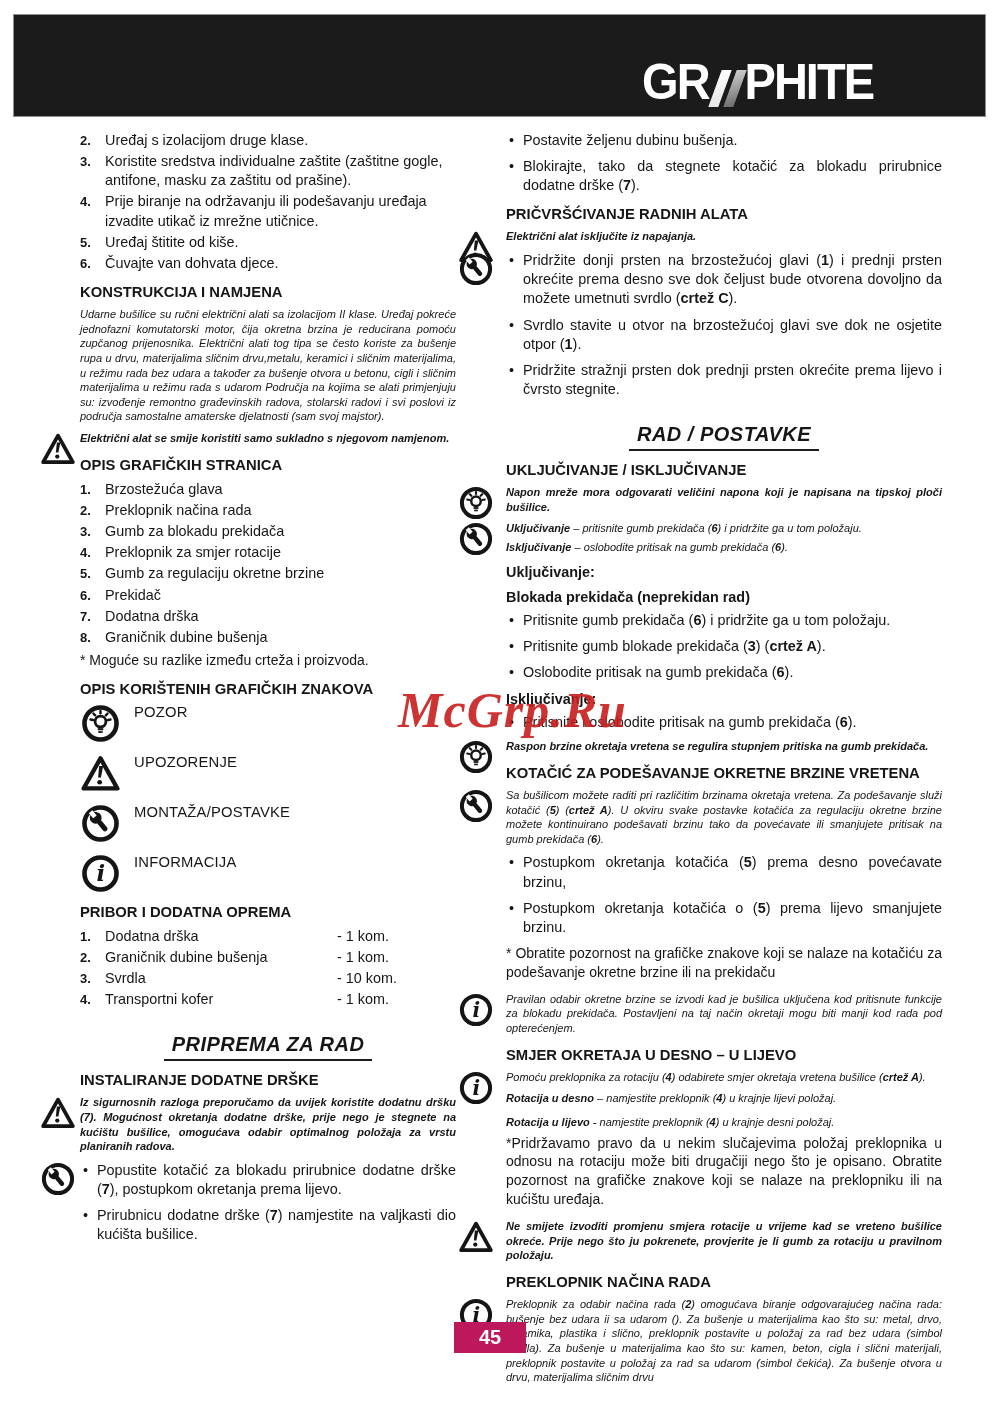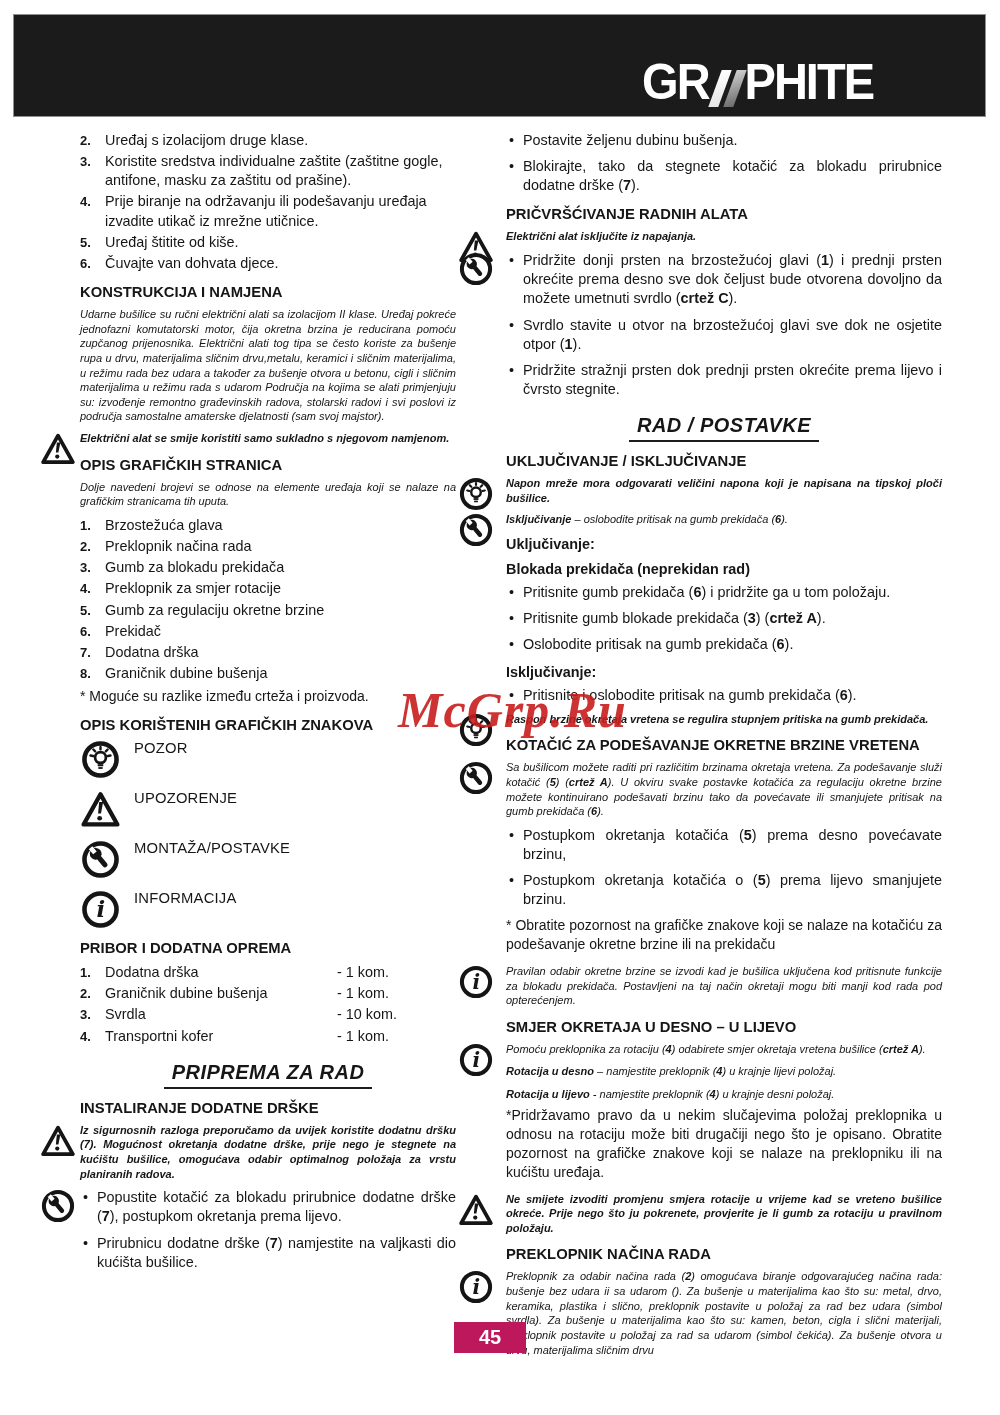--- a/index.html
+++ b/index.html
@@ -16,21 +16,21 @@
   .lb2{background:linear-gradient(160deg,#cfcfcf,#6b6b6b);margin-right:5px;}
   
   .cols{position:absolute;left:42px;top:131px;right:58px;display:flex;align-items:flex-start;}
   .colL{width:414px;flex:none;padding-left:38px;box-sizing:border-box;}
   .colR{flex:1;padding-left:50px;box-sizing:border-box;}
   
   p{margin:3px 0 7px;text-align:justify;font-size:11px;line-height:1.33;font-style:italic;}
   .bold{font-weight:bold;}
   .sechead{font-weight:bold;font-size:14.8px;margin:11px 0 7px;}
   .subhead{font-weight:bold;font-size:14.4px;margin:9px 0 6px;}
-  .bigheading{text-align:center;margin:15px 0 11px;}
+  .bigheading{text-align:center;margin:24px 0 11px;}
   .bigheading span{display:inline-block;font-style:italic;font-weight:bold;font-size:20px;
         letter-spacing:.5px;border-bottom:2.5px solid #1c1c1c;padding:0 8px 3px;}
   ul.blt{list-style:none;margin:0 0 5px;padding:0;}
   ul.blt li{position:relative;padding-left:17px;margin-bottom:7px;text-align:justify;
         font-size:14.4px;line-height:1.33;}
   ul.blt li::before{content:"\2022";position:absolute;left:3px;}
   .numlist{margin-bottom:4px;}
   .nrow{display:flex;font-size:14.4px;line-height:1.33;margin-bottom:2px;}
   .nrow .n{width:25px;flex:none;font-weight:bold;font-size:13px;padding-top:1px;}
   .nrow .t{flex:1;}
@@ -100,21 +100,20 @@
             <svg viewBox="0 0 34 32">
               <path d="M17 3.4 L31 28.4 H3 Z" fill="#fff" stroke="#151515" stroke-width="3.6" stroke-linejoin="round"></path>
               <path d="M15.9 9.8 L19.2 9.8 L17.4 19.4 L15 19.4 Z" fill="#151515"></path>
               <ellipse cx="16.3" cy="23.2" rx="2" ry="1.9" fill="#151515"></ellipse>
             </svg>
           </span>
         <p class="bold">Električni alat se smije koristiti samo sukladno s njegovom namjenom.</p>
       </div>
 
       <div class="sechead">OPIS GRAFIČKIH STRANICA</div>
-      <p>Dolje navedeni brojevi se odnose na elemente uređaja koji se nalaze na grafičkim stranicama tih uputa.</p>
 
       <div class="numlist">
         <div class="nrow">
             <span class="n">1.</span>
             <span class="t">Brzostežuća glava</span>
           </div>
         <div class="nrow">
             <span class="n">2.</span>
             <span class="t">Preklopnik načina rada</span>
           </div>
@@ -315,20 +314,21 @@
         <span class="gicon">
             <svg viewBox="0 0 34 32">
               <circle cx="17" cy="16" r="13.3" fill="#fff" stroke="#151515" stroke-width="3.8"></circle>
               <g transform="rotate(-40 17 16)">
                 <circle cx="17" cy="9.8" r="4.9" fill="#151515"></circle>
                 <rect x="15.1" y="3.2" width="3.8" height="5.6" fill="#fff"></rect>
                 <rect x="14.9" y="12.5" width="4.2" height="11.4" rx="2.1" fill="#151515"></rect>
               </g>
             </svg>
           </span>
+        <p style="margin-bottom:4px;"><b>Uključivanje</b> – pritisnite gumb prekidača (<b>6</b>) i pridržite ga u tom položaju.</p>
         <p><b>Isključivanje</b> – oslobodite pritisak na gumb prekidača (<b>6</b>).</p>
       </div>
 
       <div class="subhead">Uključivanje:</div>
       <div class="subhead">Blokada prekidača (neprekidan rad)</div>
       <ul class="blt">
         <li>Pritisnite gumb prekidača (<b>6</b>) i pridržite ga u tom položaju.</li>
         <li>Pritisnite gumb blokade prekidača (<b>3</b>) (<b>crtež A</b>).</li>
         <li>Oslobodite pritisak na gumb prekidača (<b>6</b>).</li>
       </ul>

